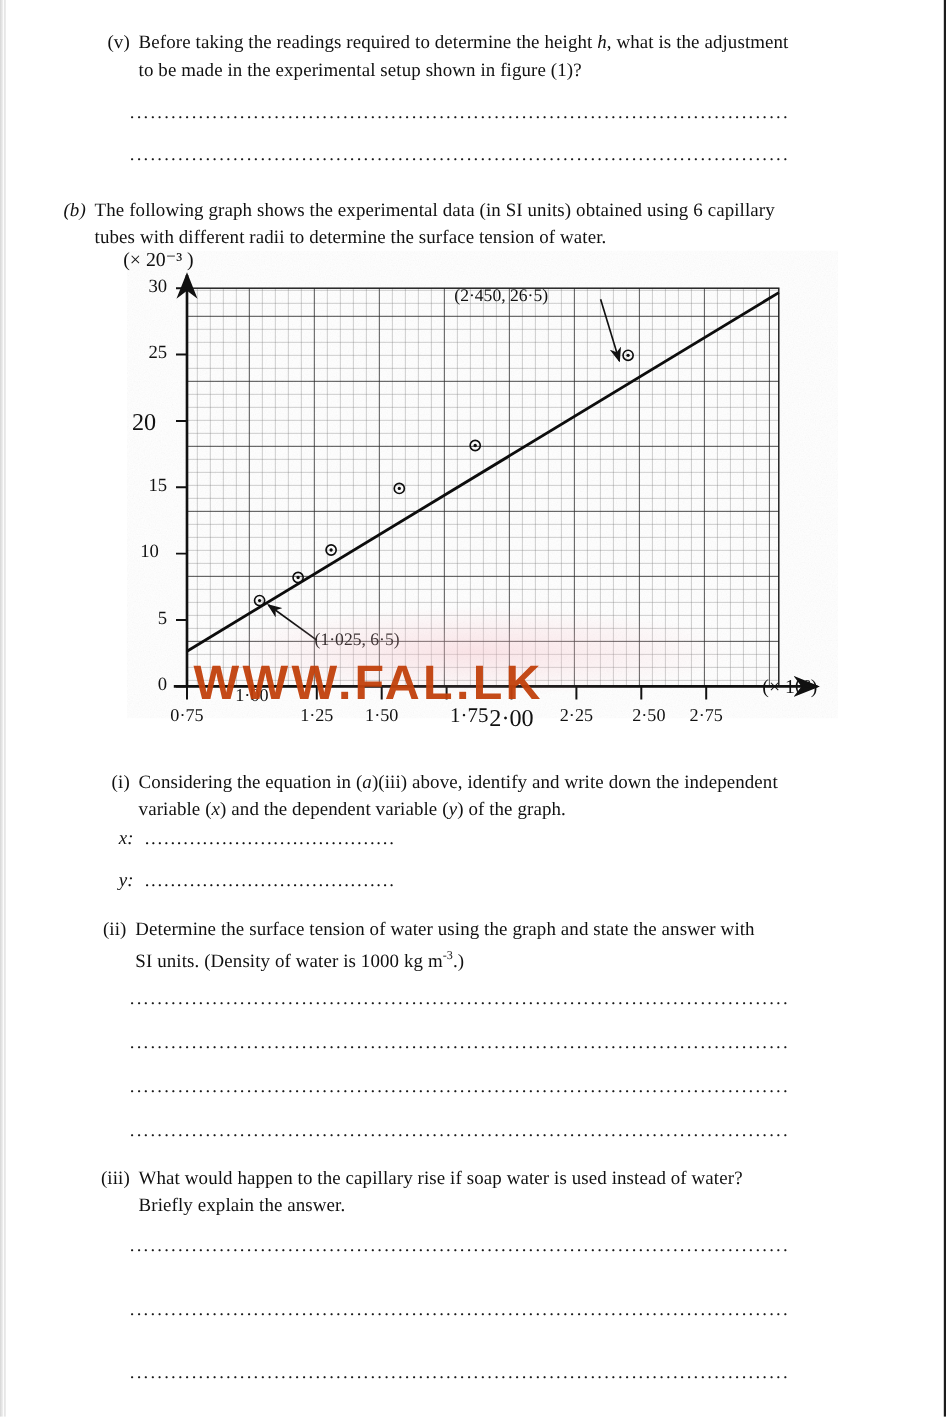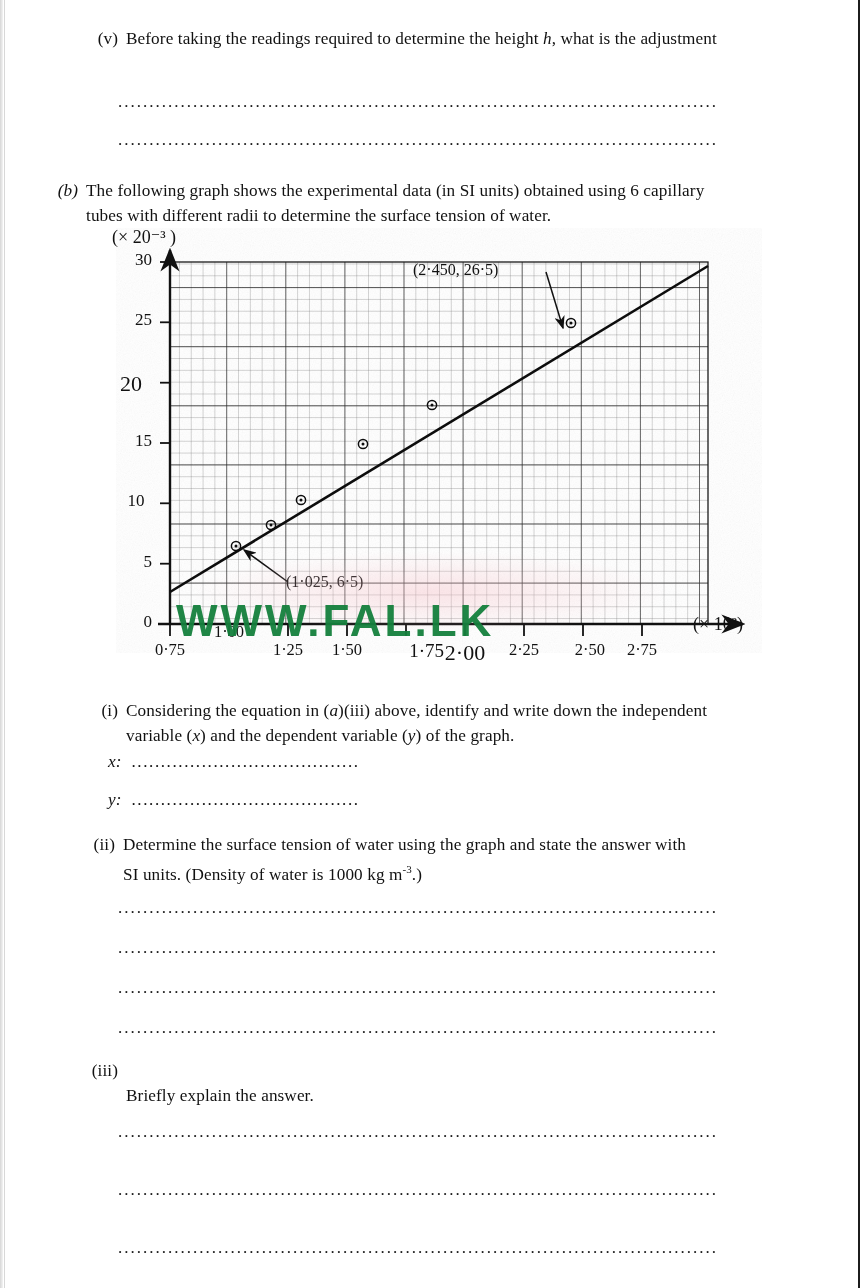--- a/index.html
+++ b/index.html
@@ -87,21 +87,21 @@
   #graph-figure svg { display: block; }
 
   .wm {
     position: absolute;
     left: 176px;
     top: 596px;
     font-family: "Liberation Sans", sans-serif;
     font-weight: bold;
     font-size: 44px;
     letter-spacing: 3px;
-    color: #15803d;
+    color: #c2410c;
     opacity: .95;
     pointer-events: none;
     white-space: nowrap;
   }
   .wm2 {
     position: absolute;
     left: 196px;
     top: 552px;
     width: 470px;
     height: 80px;
@@ -114,20 +114,21 @@
 
 <div class="page-edge-left"></div>
 <div class="page-edge-left2"></div>
 <div class="page-border-right"></div>
 
 <div class="q" style="left:78px; top:26px; width:782px;">
   <span class="marker">(v)</span>
   <span class="body">
     <span>Before taking the readings required to determine the height </span><i class="var">h</i><span>, what is the adjustment</span>
     <br>
+    <span>to be made in the experimental setup shown in figure (1)?</span>
   </span>
 </div>
 
 <div class="dots" style="left:118px; top:92px; width:745px;">................................................................................................</div>
 <div class="dots" style="left:118px; top:130px; width:745px;">................................................................................................</div>
 
 <div class="q" style="left:38px; top:178px; width:822px;">
   <span class="marker" style="font-style:italic;">(b)</span>
   <span class="body">
     <span>The following graph shows the experimental data (in SI units) obtained using 6 capillary</span>
@@ -289,20 +290,21 @@
 </div>
 
 <div class="dots" style="left:118px; top:898px; width:745px;">................................................................................................</div>
 <div class="dots" style="left:118px; top:938px; width:745px;">................................................................................................</div>
 <div class="dots" style="left:118px; top:978px; width:745px;">................................................................................................</div>
 <div class="dots" style="left:118px; top:1018px; width:745px;">................................................................................................</div>
 
 <div class="q" style="left:70px; top:1058px; width:790px;">
   <span class="marker" style="width:48px;">(iii)</span>
   <span class="body" style="margin-left:56px;">
+    <span>What would happen to the capillary rise if soap water is used instead of water?</span>
     <br>
     <span>Briefly explain the answer.</span>
   </span>
 </div>
 
 <div class="dots" style="left:118px; top:1122px; width:745px;">................................................................................................</div>
 <div class="dots" style="left:118px; top:1180px; width:745px;">................................................................................................</div>
 <div class="dots" style="left:118px; top:1238px; width:745px;">................................................................................................</div>
 
 </body></html>

